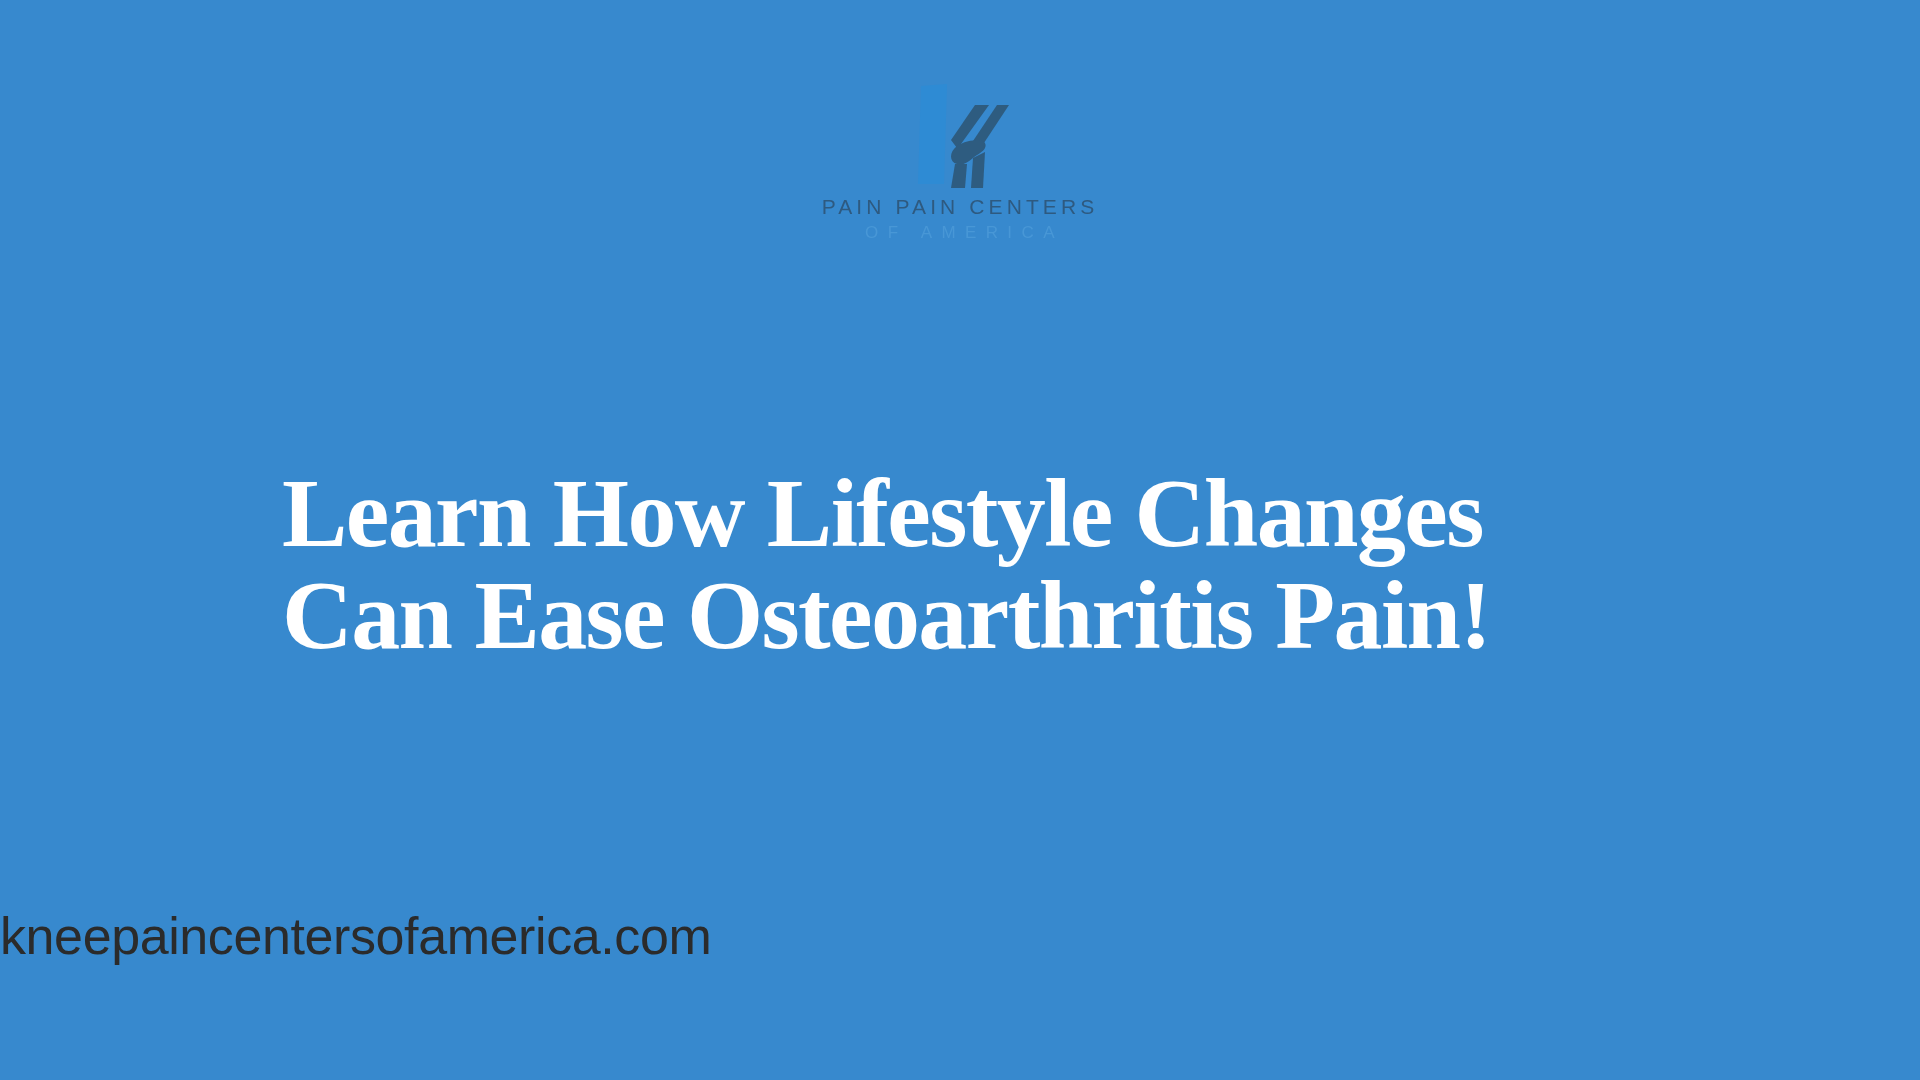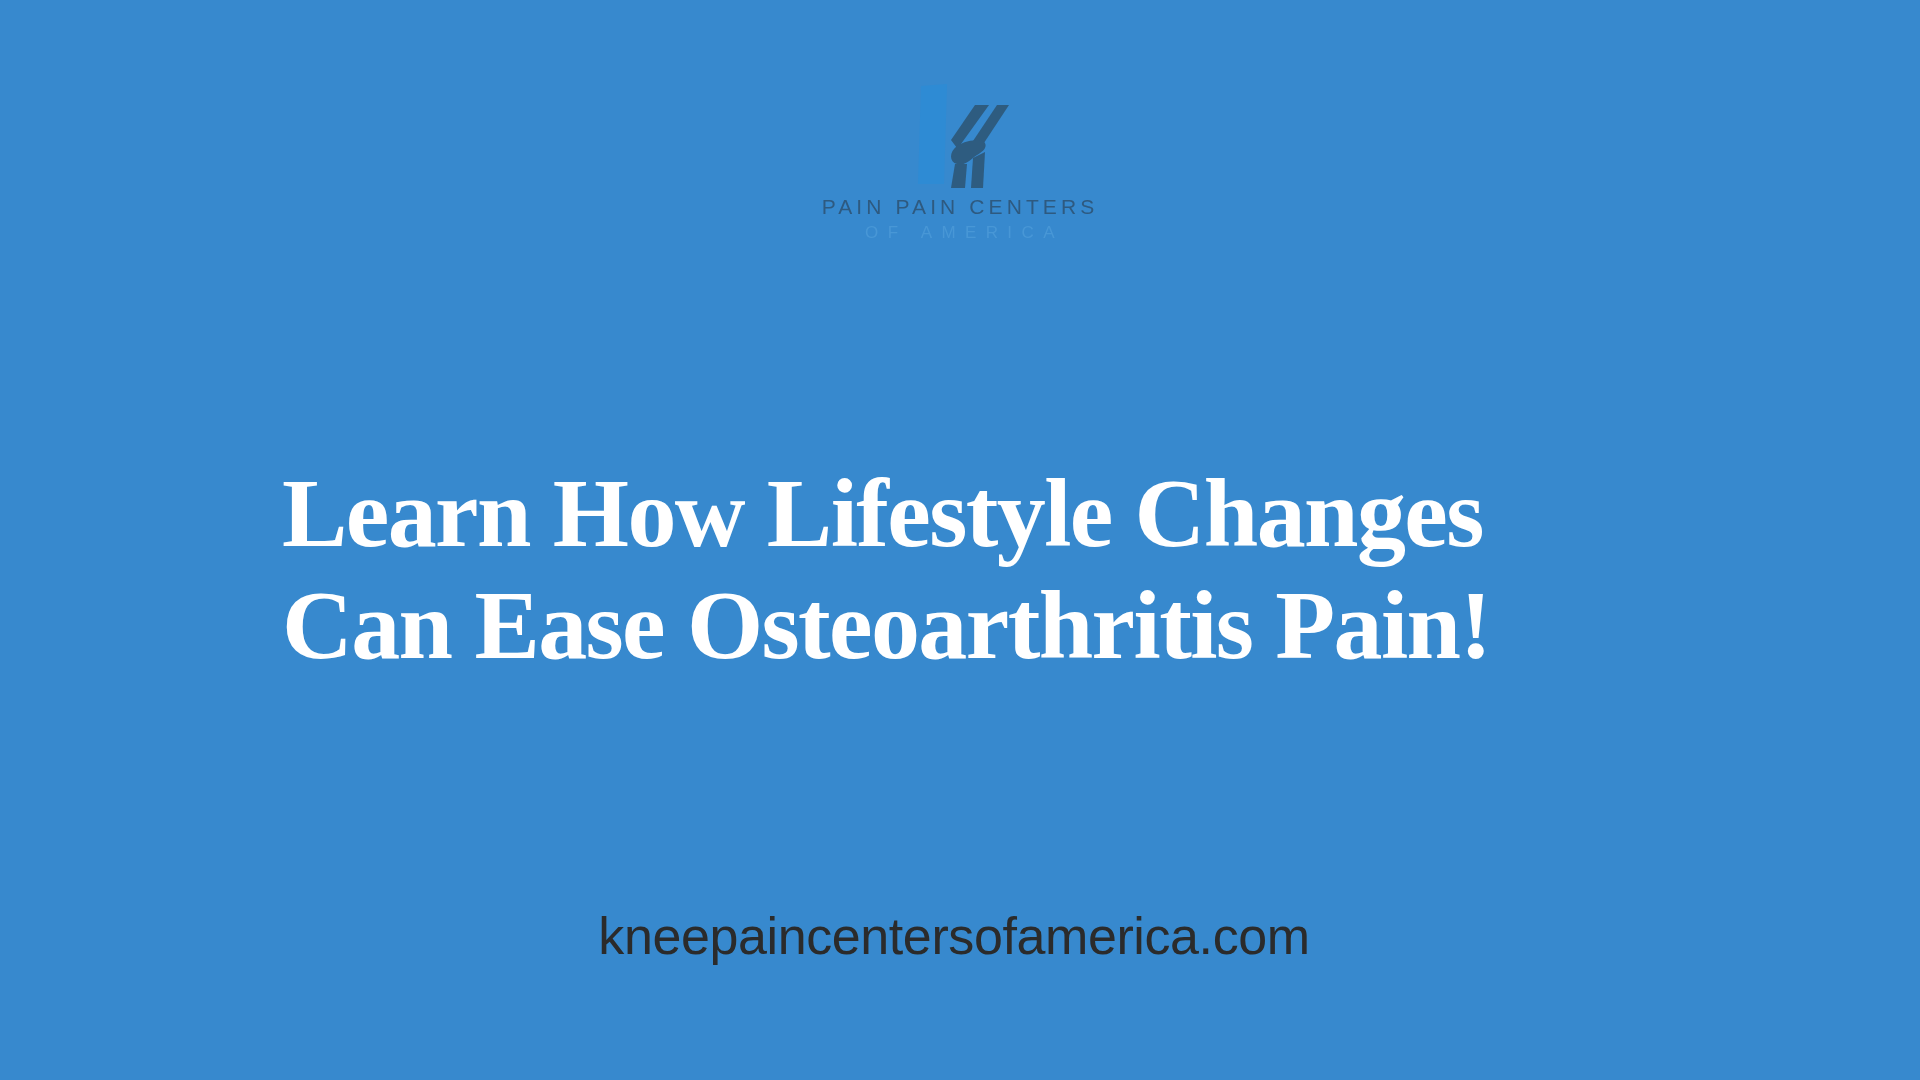--- a/index.html
+++ b/index.html
@@ -79,30 +79,30 @@
     line-height: 1.0;
     letter-spacing: -1.6px;
   }
 
   .headline-line {
     display: block;
     white-space: nowrap;
   }
 
   .headline-line + .headline-line {
-    margin-top: 14px;
+    margin-top: 4px;
   }
 
   
   .url-footer {
     position: absolute;
     left: 0;
     top: 910px;
     width: 1908px;
-    text-align: center;
+    text-align: left;
     color: #2b2b2b;
     font-family: "Liberation Sans", sans-serif;
     font-weight: 400;
     font-size: 52px;
     line-height: 1;
     letter-spacing: -0.4px;
     white-space: nowrap;
   }
 </style>
 </head>

